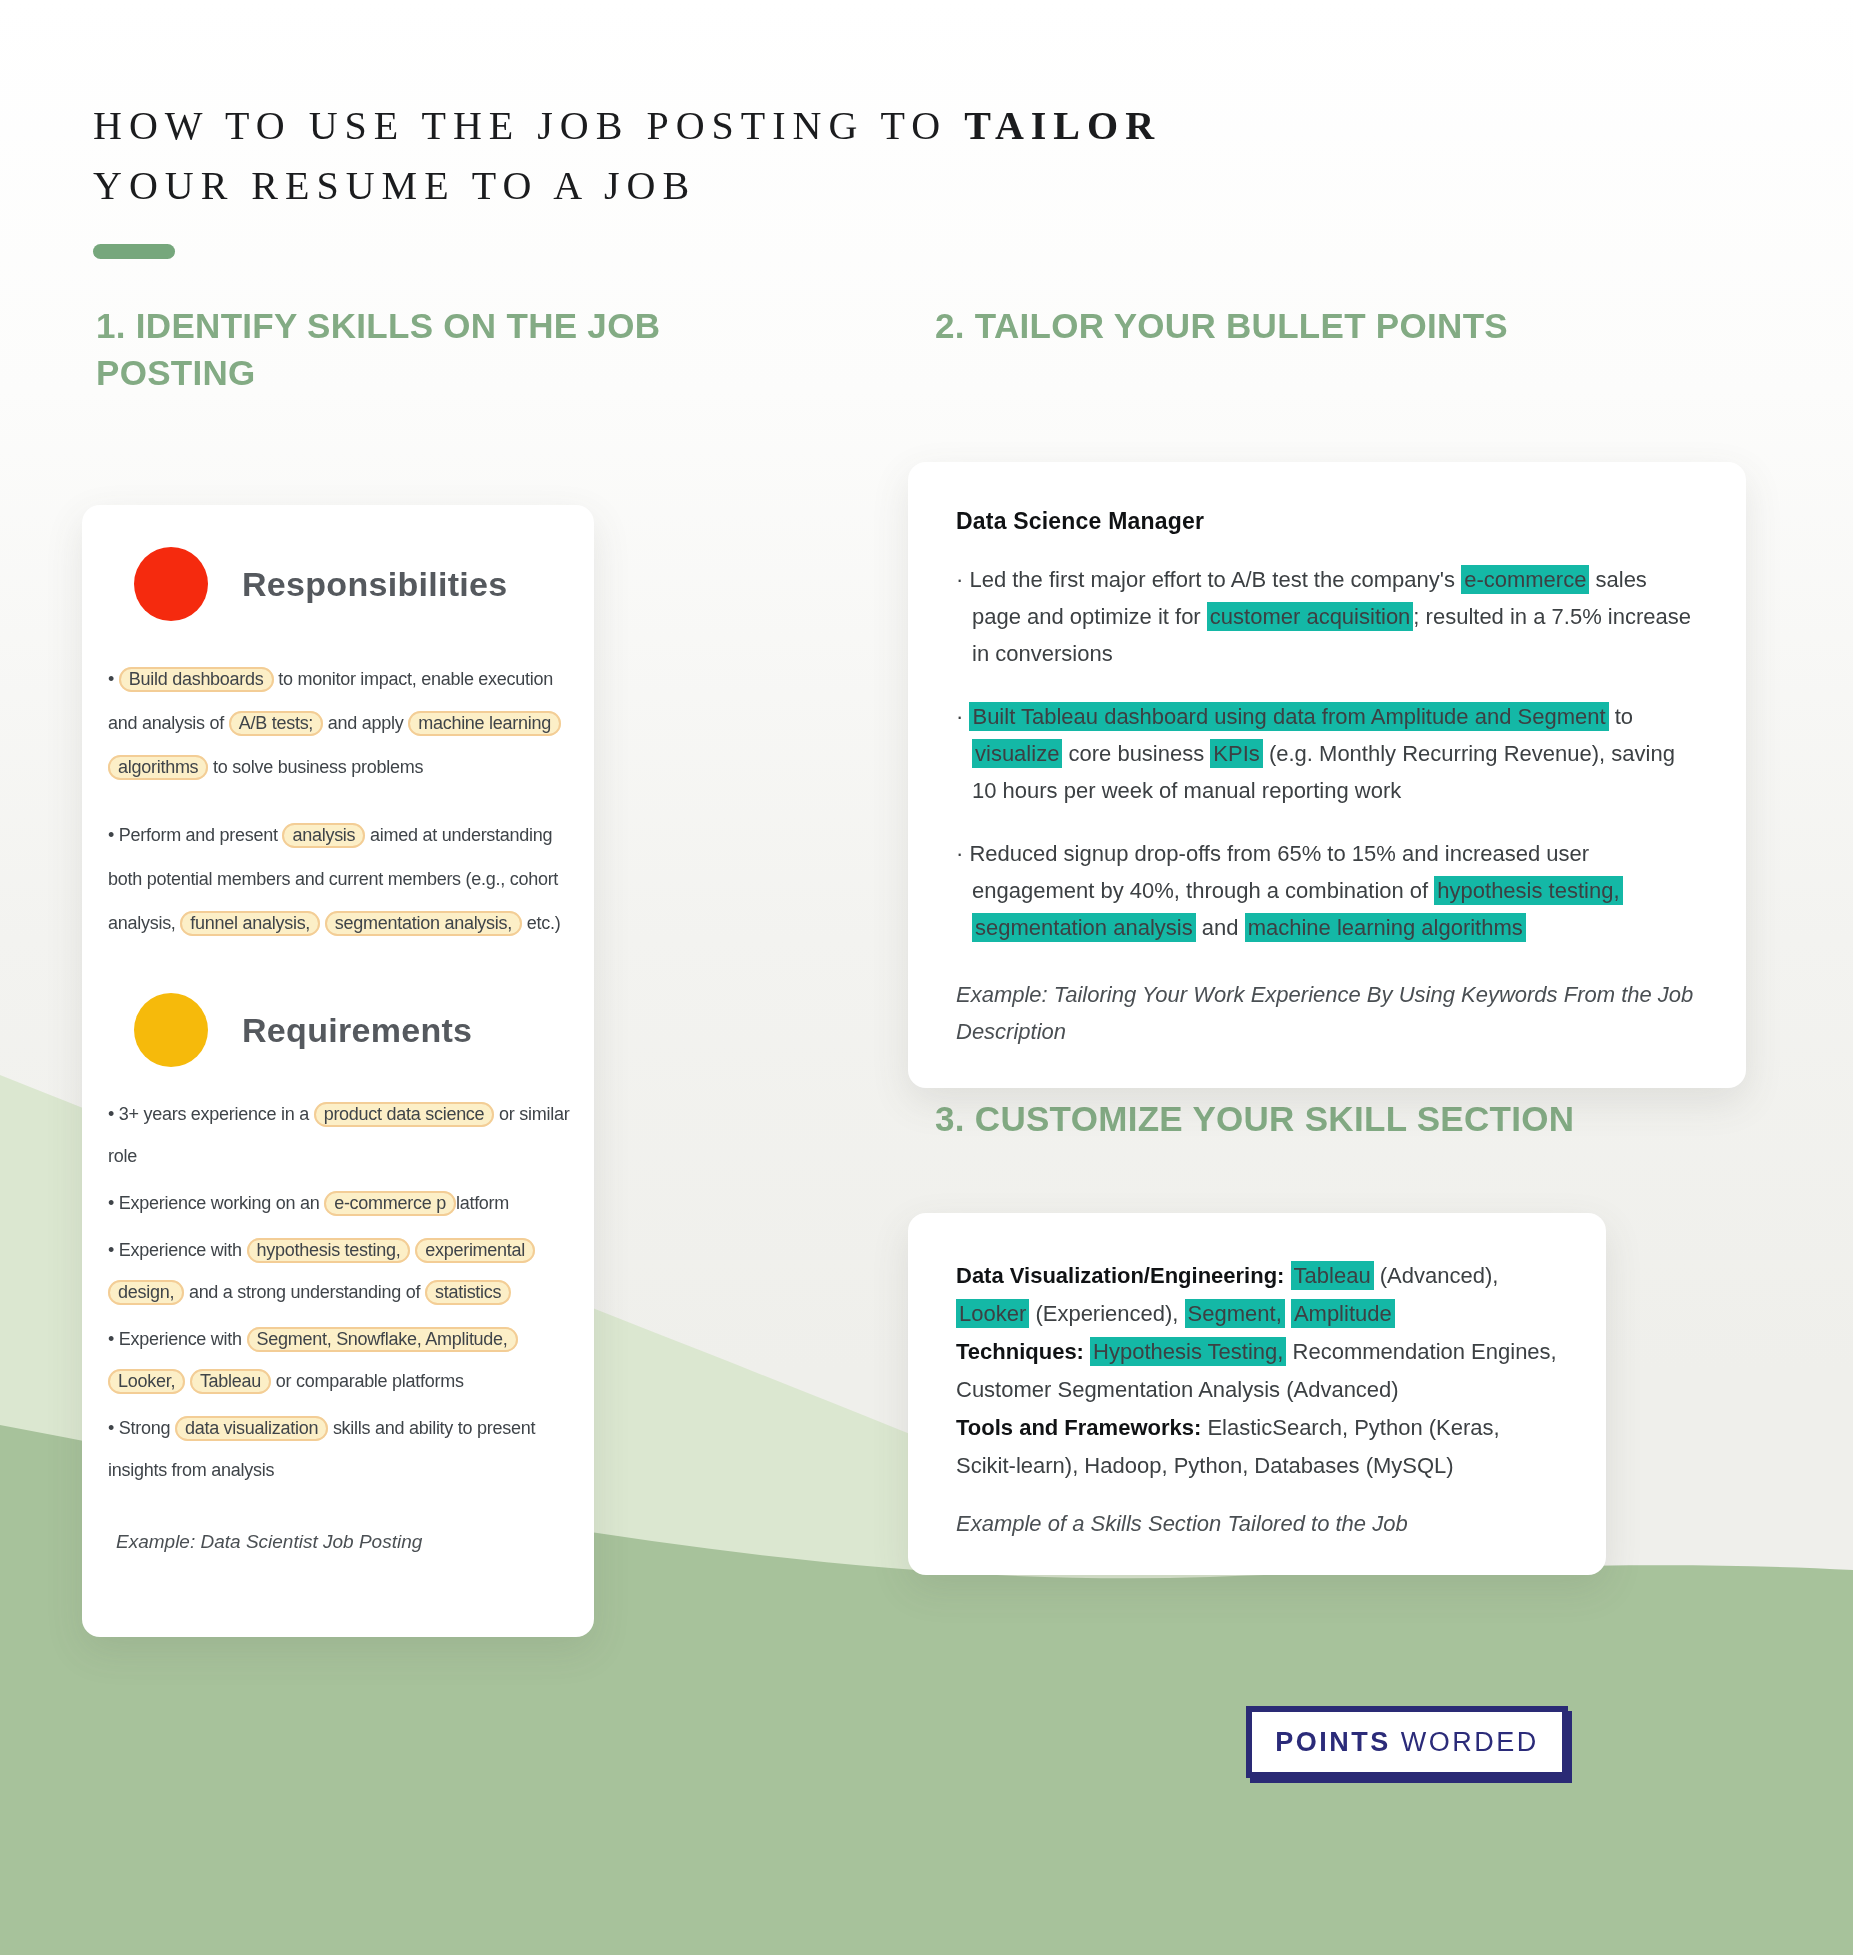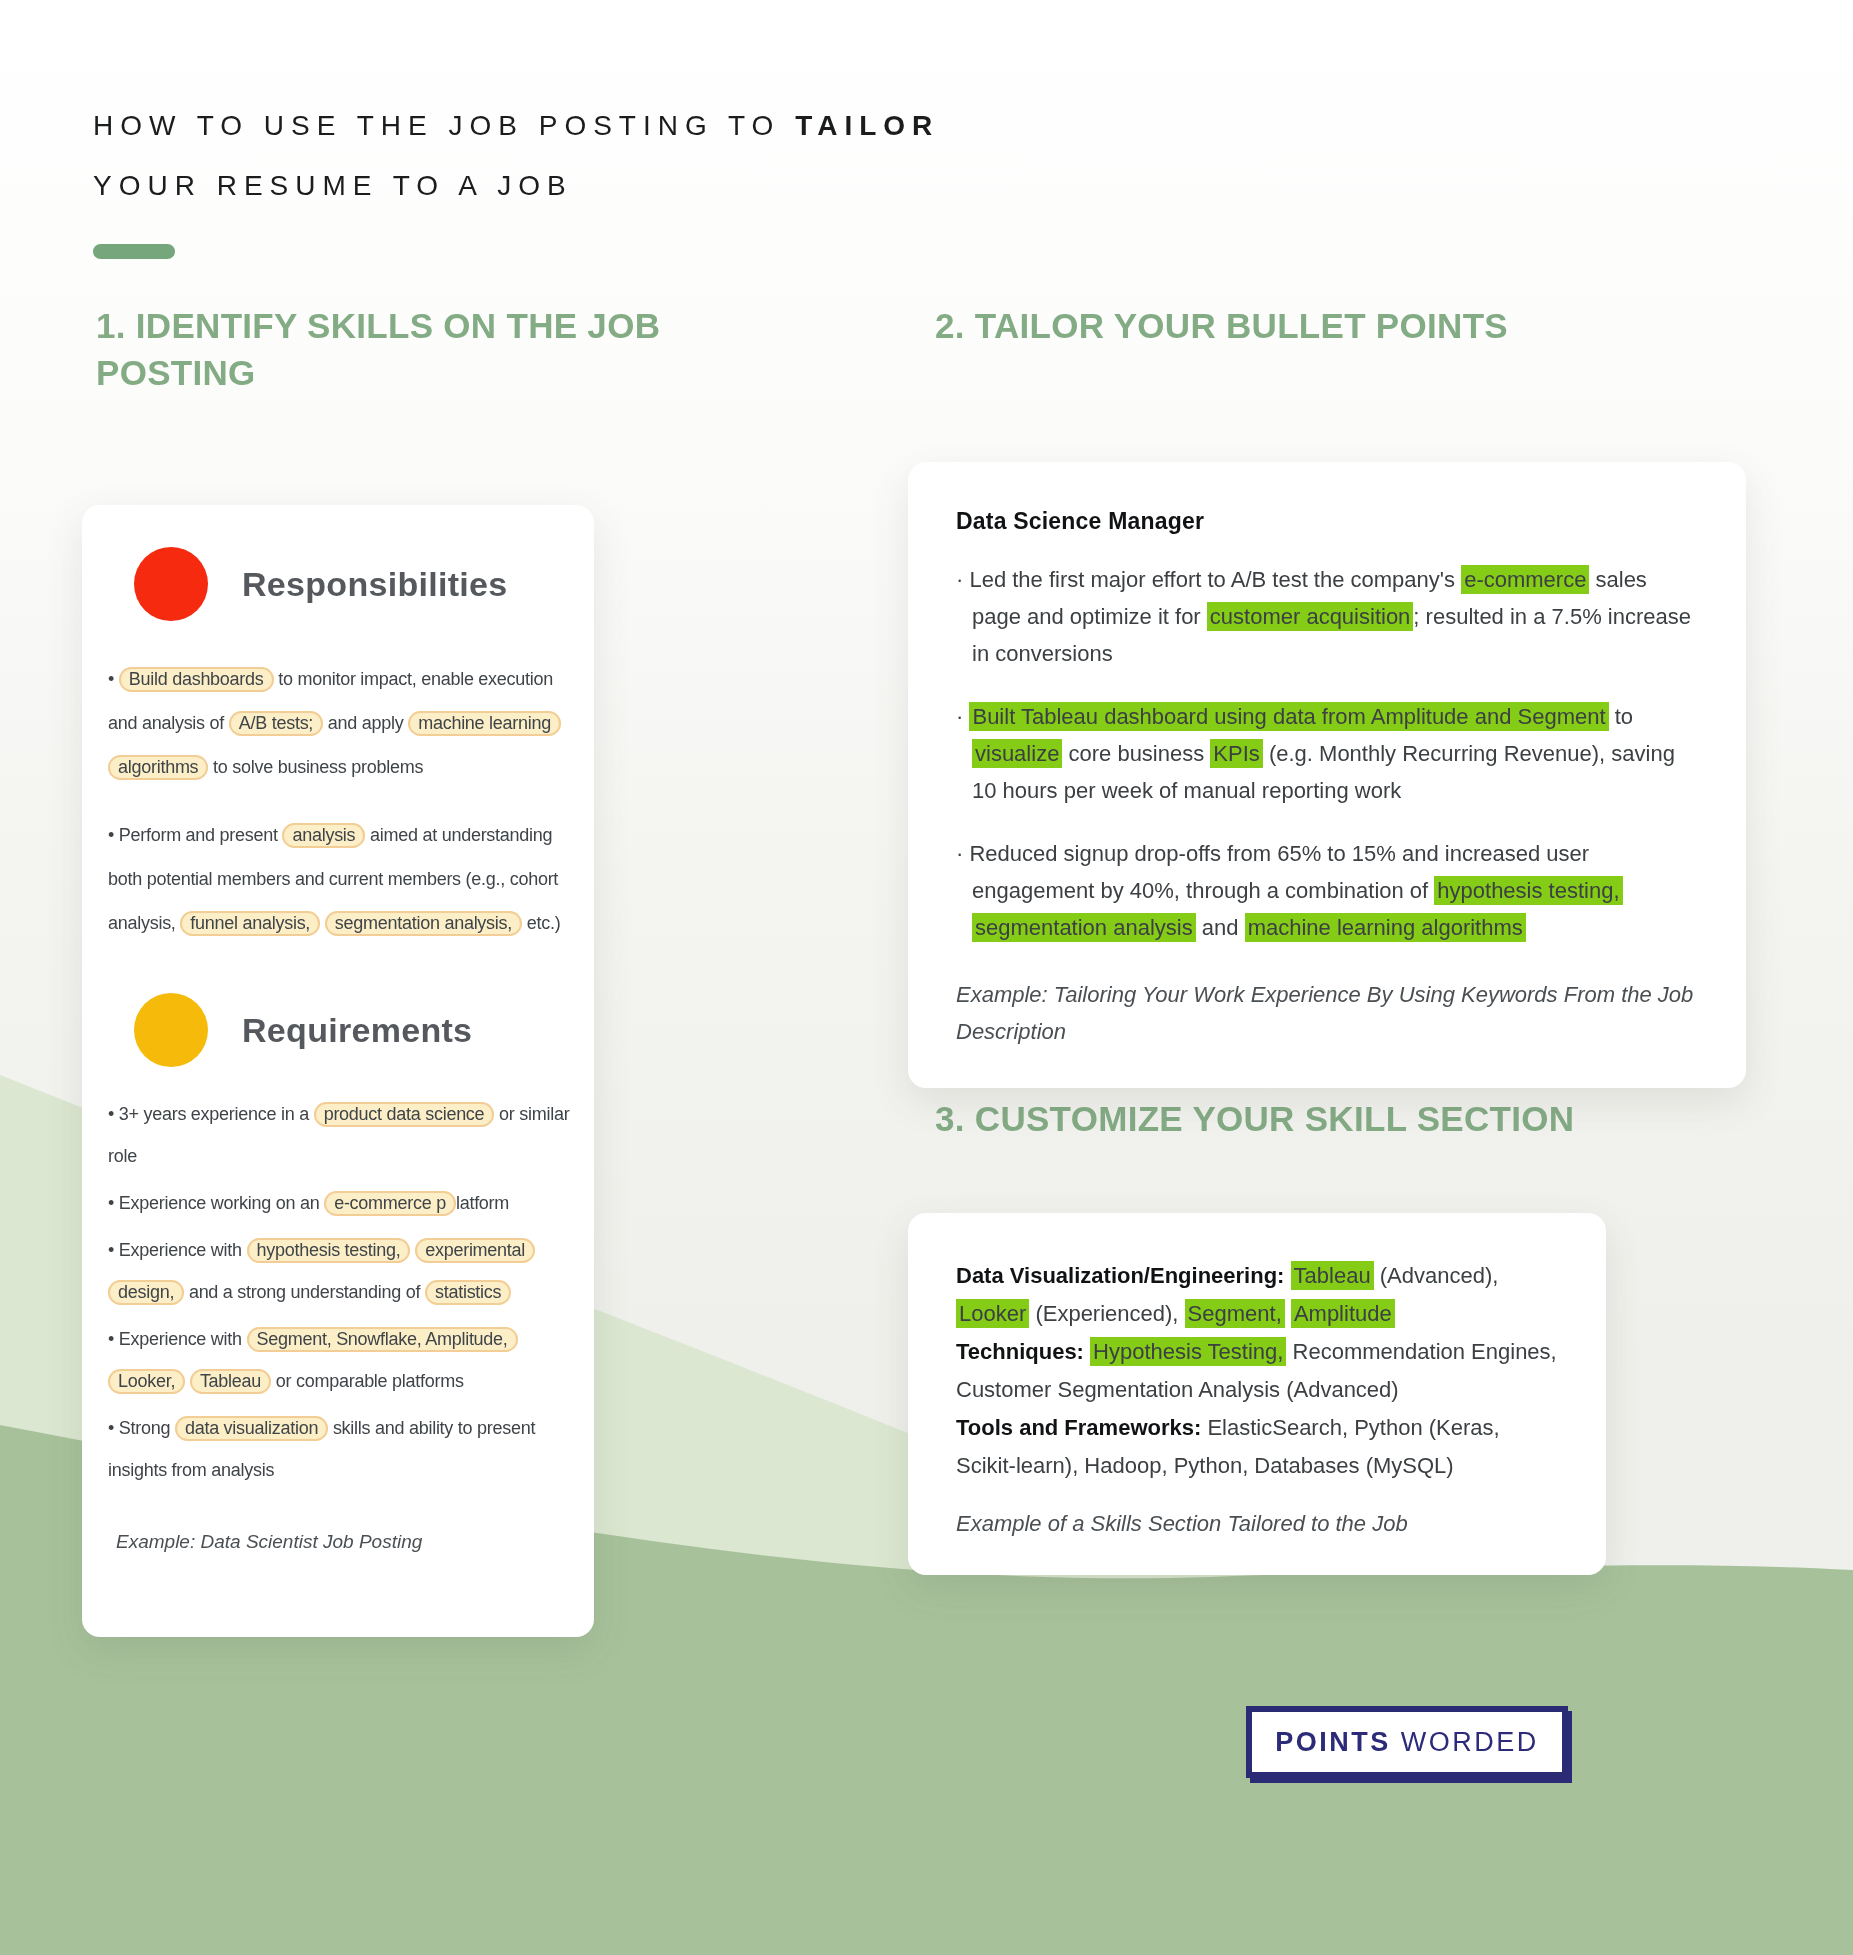--- a/index.html
+++ b/index.html
@@ -5,21 +5,21 @@
   html,body{margin:0;padding:0;background:#e9e9e6;}
   .canvas{
     position:relative;width:1853px;height:1955px;overflow:hidden;
     font-family:"Liberation Sans",sans-serif;
     background:linear-gradient(180deg,#ffffff 0%,#fcfcfb 20%,#f3f3f0 48%,#efefeb 70%);
   }
   .bg-svg{position:absolute;left:0;top:1025px;width:1853px;height:930px;display:block;}
 
   .title{
     position:absolute;left:93px;top:96px;
-    font-size:28px;letter-spacing:7px;color:#1b1c1e;line-height:60px;font-weight:400;
+    font-size:40px;letter-spacing:7px;color:#1b1c1e;line-height:60px;font-weight:400;font-family:Liberation Serif, serif;
   }
   .title b{font-weight:700;letter-spacing:7px;}
   .divider{position:absolute;left:93px;top:244px;width:82px;height:15px;border-radius:8px;background:#76a77c;}
 
   .h-green{position:absolute;font-size:35px;font-weight:700;color:#83ab84;line-height:47px;letter-spacing:.3px;}
   #h1{left:96px;top:302px;width:590px;}
   #h2{left:935px;top:302px;width:780px;}
   #h3{left:935px;top:1095px;width:800px;}
 
   .card{position:absolute;background:#ffffff;border-radius:18px;box-sizing:border-box;
@@ -42,21 +42,21 @@
   .seg-pill{background:#fcefc7;border:2px solid #f3cd96;border-radius:16px;padding:0 8px 1px;
             box-decoration-break:clone;-webkit-box-decoration-break:clone;}
 
   .caption{font-style:italic;color:#4a4f53;}
   #card1 .caption{margin-top:40px;margin-left:8px;font-size:19px;}
   #card2 .caption{margin-top:30px;font-size:22px;line-height:37px;}
   #card3 .caption{margin-top:26px;font-size:22px;}
 
   #card2 .card-title{font-size:23px;font-weight:700;color:#101214;letter-spacing:.2px;}
   #card2 .para{font-size:22px;color:#3c4043;line-height:37px;margin-top:26px;padding-left:16px;text-indent:-16px;}
-  .seg-hl{background:#84cc16;padding:2px 3px;box-decoration-break:clone;-webkit-box-decoration-break:clone;}
+  .seg-hl{background:#14b8a6;padding:2px 3px;box-decoration-break:clone;-webkit-box-decoration-break:clone;}
   .seg-b{font-weight:700;color:#101214;}
 
   #card3 .skills{font-size:22px;color:#3c4043;line-height:38px;}
   #card3 .skills .para{margin:0;}
 
   .logo{
     position:absolute;left:1246px;top:1706px;width:322px;height:72px;background:#ffffff;
     border:6px solid #2a2a75;box-sizing:border-box;box-shadow:4px 5px 0 #2a2a75;
     display:flex;align-items:center;justify-content:center;gap:10px;
     font-size:27px;letter-spacing:2.5px;color:#2b2b79;

